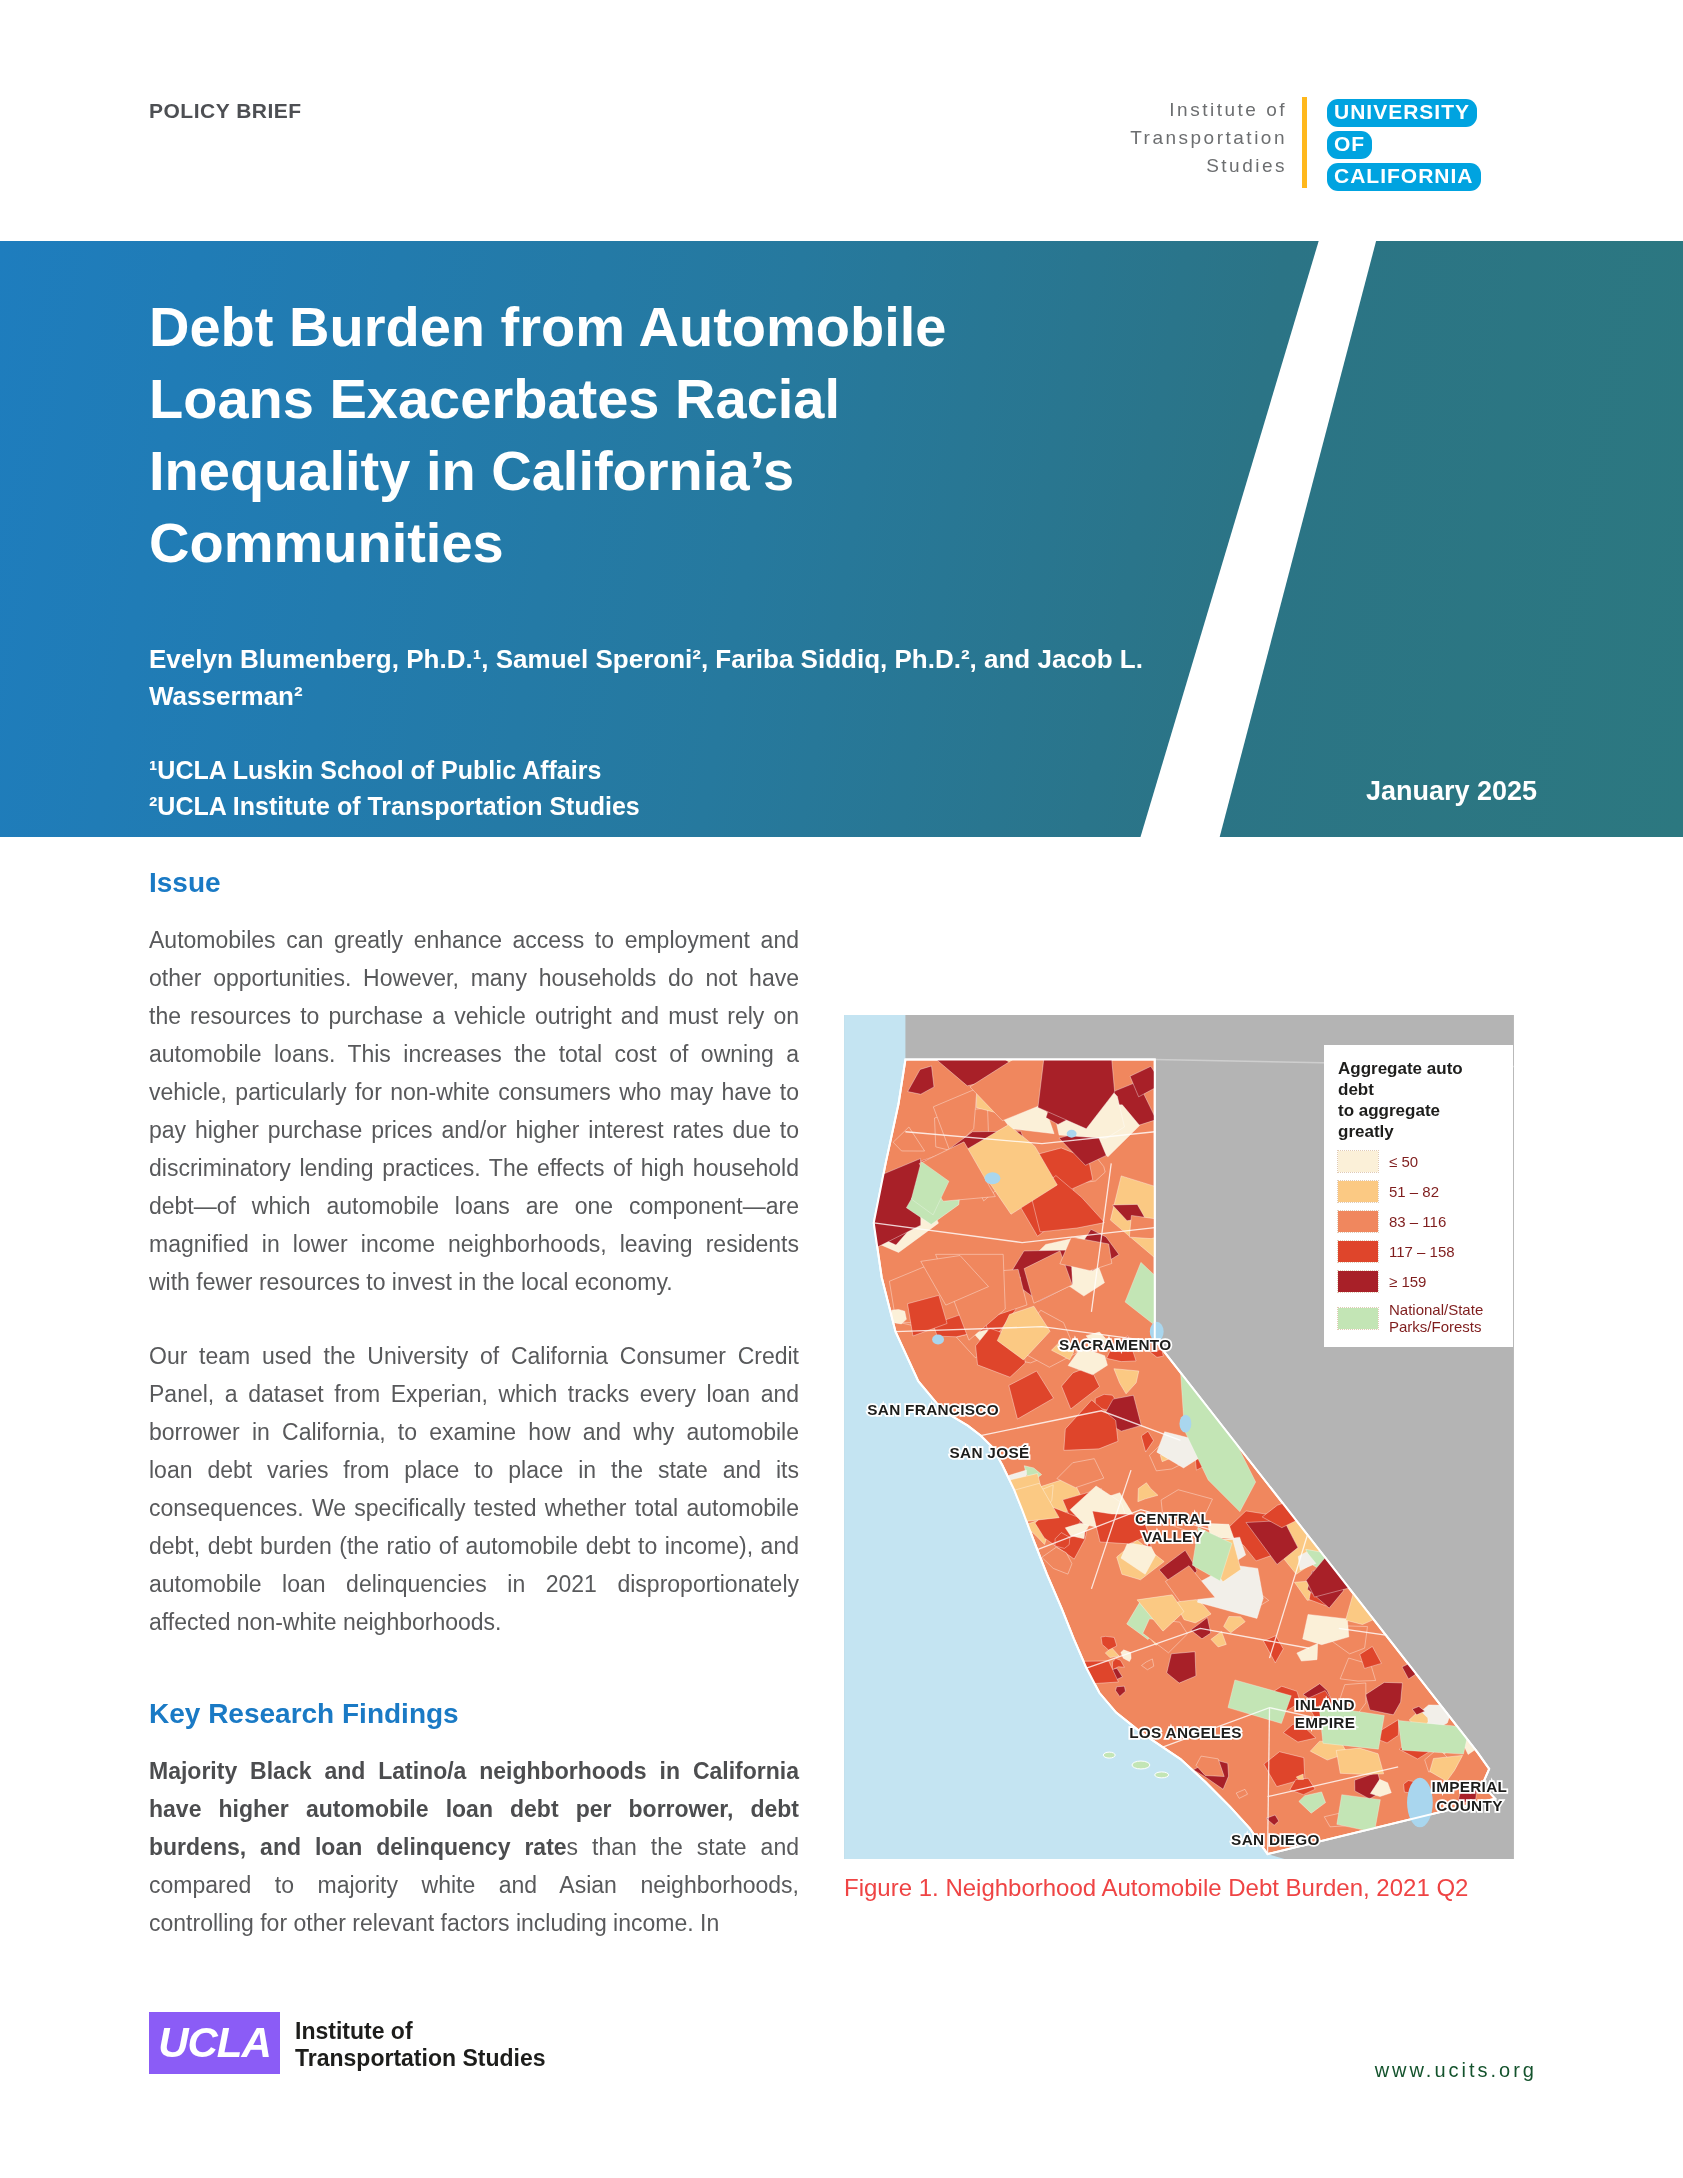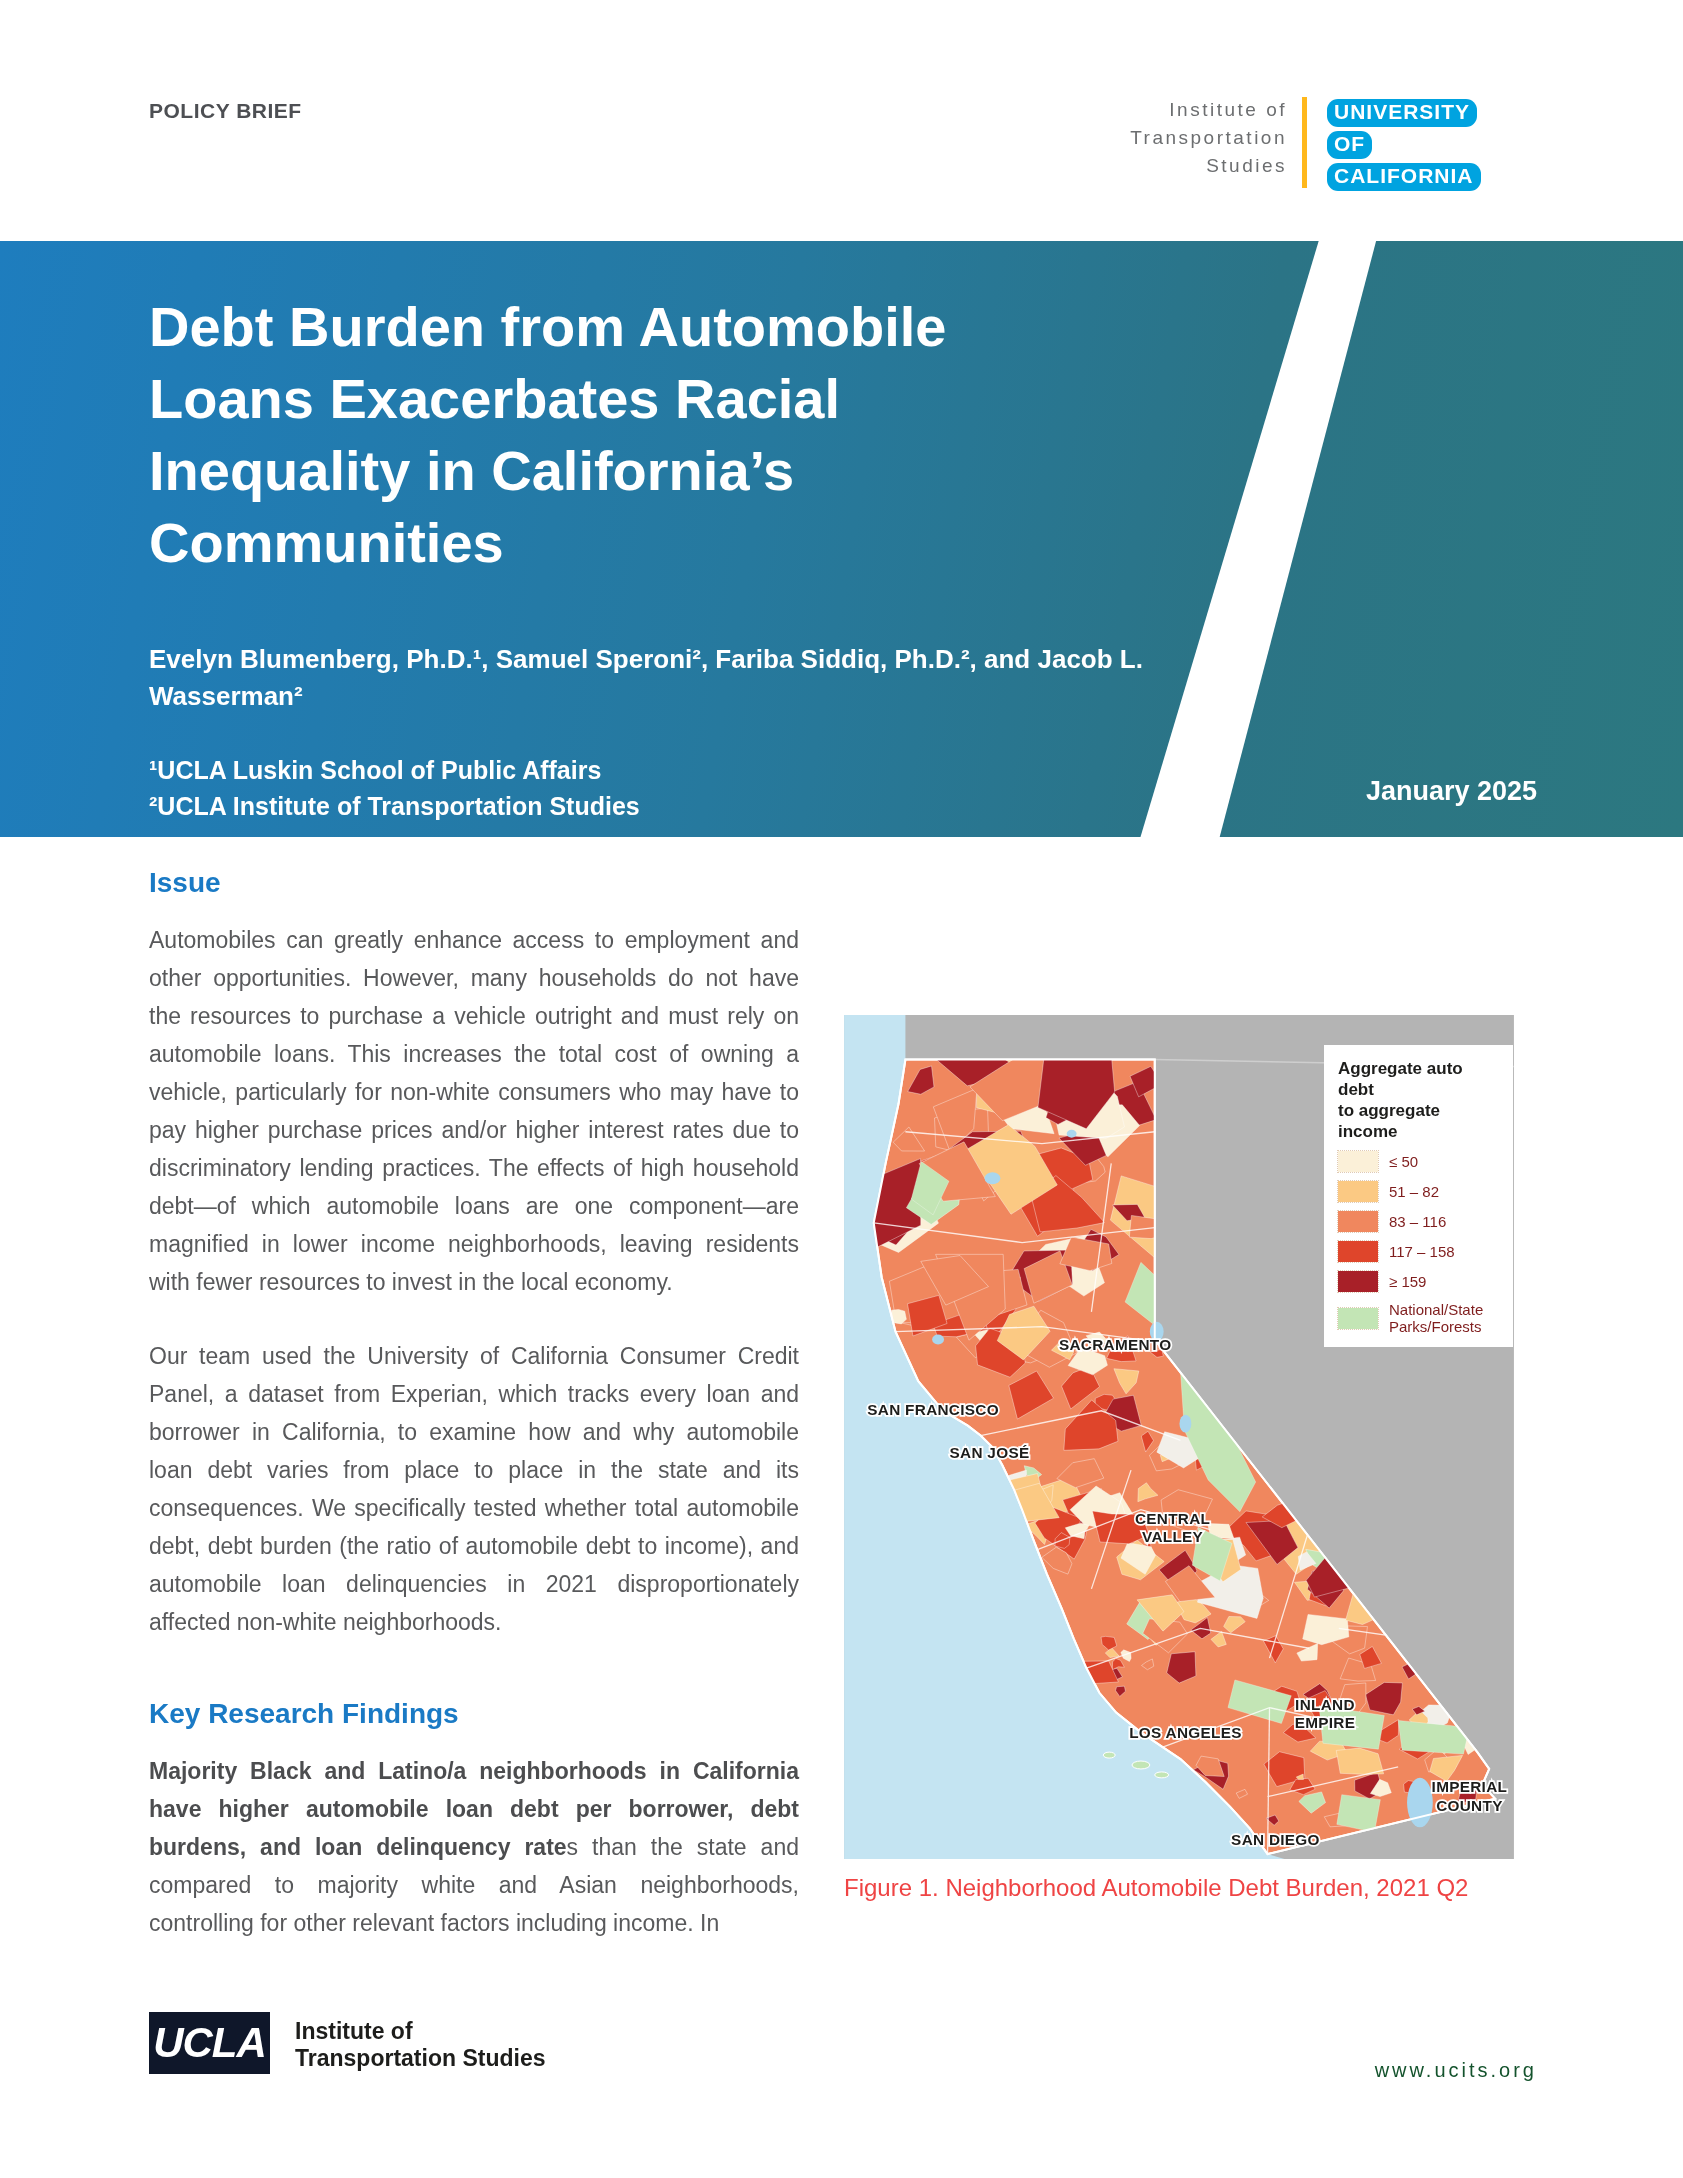--- a/index.html
+++ b/index.html
@@ -37,21 +37,21 @@
   .map{left:844px;top:1015px;width:670px;height:844px;}
   .legend{position:absolute;left:480px;top:30px;width:162px;background:#fff;
     padding:13px 13px 12px 14px;}
   .legend-title{font-size:17px;font-weight:bold;color:#1d1d1b;line-height:21px;margin-bottom:9px;}
   .legend-row{display:flex;align-items:center;margin-top:9px;}
   .legend-sw{width:40px;height:21px;margin-right:11px;flex:0 0 auto;outline:1px dotted rgba(200,160,120,.55);}
   .legend-lab{font-size:15px;color:#7f1d1d;line-height:17px;}
   .fig-caption{left:844px;top:1874px;width:670px;font-size:24px;color:#ef4444;}
 
   
-  .ucla-box{left:149px;top:2012px;width:121px;height:62px;background:#0f172a;color:#fff;
+  .ucla-box{left:149px;top:2012px;width:131px;height:62px;background:#8b5cf6;color:#fff;
     display:flex;align-items:center;justify-content:center;font-size:42px;font-weight:bold;
     font-style:italic;letter-spacing:-1px;}
   .footer-inst{left:295px;top:2018px;font-size:23px;font-weight:bold;color:#1d1d1b;line-height:27px;}
   .site{right:146px;top:2059px;font-size:20px;color:#14532d;letter-spacing:3px;}
 </style>
 </head>
 <body>
 
 <div class="abs kicker">POLICY BRIEF</div>
 
@@ -319,21 +319,21 @@
       <text x="90" y="404" text-anchor="middle" font-family="&quot;Liberation Sans&quot;,sans-serif" font-size="15.5" font-weight="bold" fill="#1d1d1b" stroke="#ffffff" stroke-width="3.5" paint-order="stroke" letter-spacing="0.3"><tspan x="90" dy="0">SAN FRANCISCO</tspan></text>
       <text x="147" y="448" text-anchor="middle" font-family="&quot;Liberation Sans&quot;,sans-serif" font-size="15.5" font-weight="bold" fill="#1d1d1b" stroke="#ffffff" stroke-width="3.5" paint-order="stroke" letter-spacing="0.3"><tspan x="147" dy="0">SAN JOSÉ</tspan></text>
       <text x="332" y="514" text-anchor="middle" font-family="&quot;Liberation Sans&quot;,sans-serif" font-size="15.5" font-weight="bold" fill="#1d1d1b" stroke="#ffffff" stroke-width="3.5" paint-order="stroke" letter-spacing="0.3"><tspan x="332" dy="0">CENTRAL</tspan><tspan x="332" dy="19">VALLEY</tspan></text>
       <text x="345" y="731" text-anchor="middle" font-family="&quot;Liberation Sans&quot;,sans-serif" font-size="15.5" font-weight="bold" fill="#1d1d1b" stroke="#ffffff" stroke-width="3.5" paint-order="stroke" letter-spacing="0.3"><tspan x="345" dy="0">LOS ANGELES</tspan></text>
       <text x="486" y="702" text-anchor="middle" font-family="&quot;Liberation Sans&quot;,sans-serif" font-size="15.5" font-weight="bold" fill="#1d1d1b" stroke="#ffffff" stroke-width="3.5" paint-order="stroke" letter-spacing="0.3"><tspan x="486" dy="0">INLAND</tspan><tspan x="486" dy="19">EMPIRE</tspan></text>
       <text x="436" y="839" text-anchor="middle" font-family="&quot;Liberation Sans&quot;,sans-serif" font-size="15.5" font-weight="bold" fill="#1d1d1b" stroke="#ffffff" stroke-width="3.5" paint-order="stroke" letter-spacing="0.3"><tspan x="436" dy="0">SAN DIEGO</tspan></text>
       <text x="632" y="785" text-anchor="middle" font-family="&quot;Liberation Sans&quot;,sans-serif" font-size="15.5" font-weight="bold" fill="#1d1d1b" stroke="#ffffff" stroke-width="3.5" paint-order="stroke" letter-spacing="0.3"><tspan x="632" dy="0">IMPERIAL</tspan><tspan x="632" dy="19">COUNTY</tspan></text>
     </svg>
   <div class="legend">
     <div class="legend-title pre">Aggregate auto debt
-to aggregate income</div>
+to aggregate greatly</div>
     <div id="legend-rows">
         <div class="legend-row">
           <div class="legend-sw" style="background: rgb(251, 240, 216);"></div>
           <div class="legend-lab pre">≤ 50</div>
         </div>
         <div class="legend-row">
           <div class="legend-sw" style="background: rgb(251, 201, 131);"></div>
           <div class="legend-lab pre">51 – 82</div>
         </div>
         <div class="legend-row">

